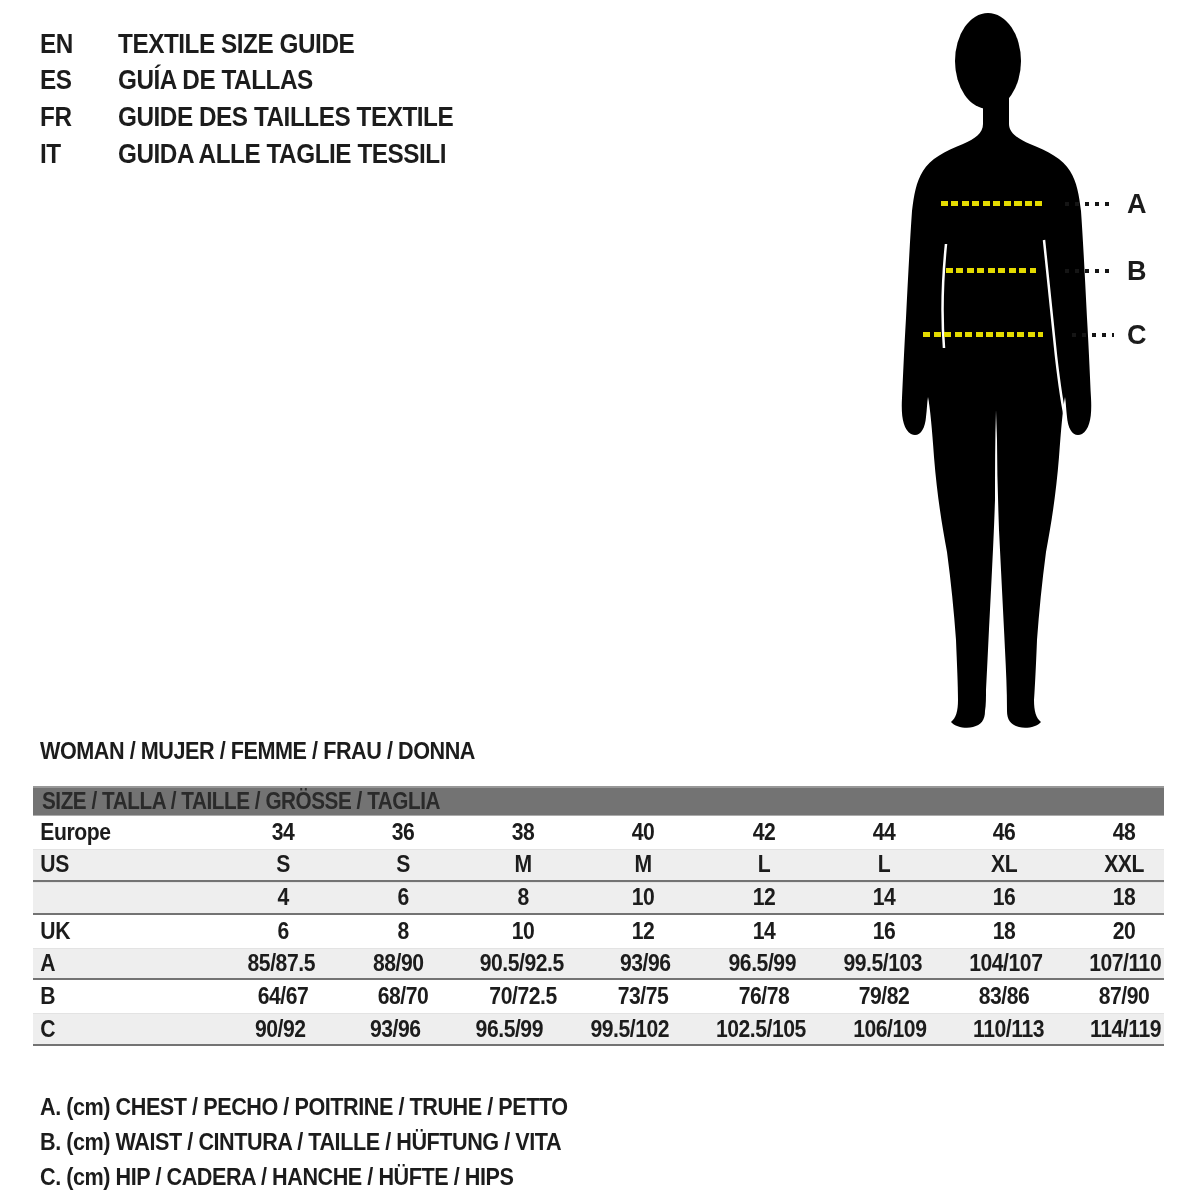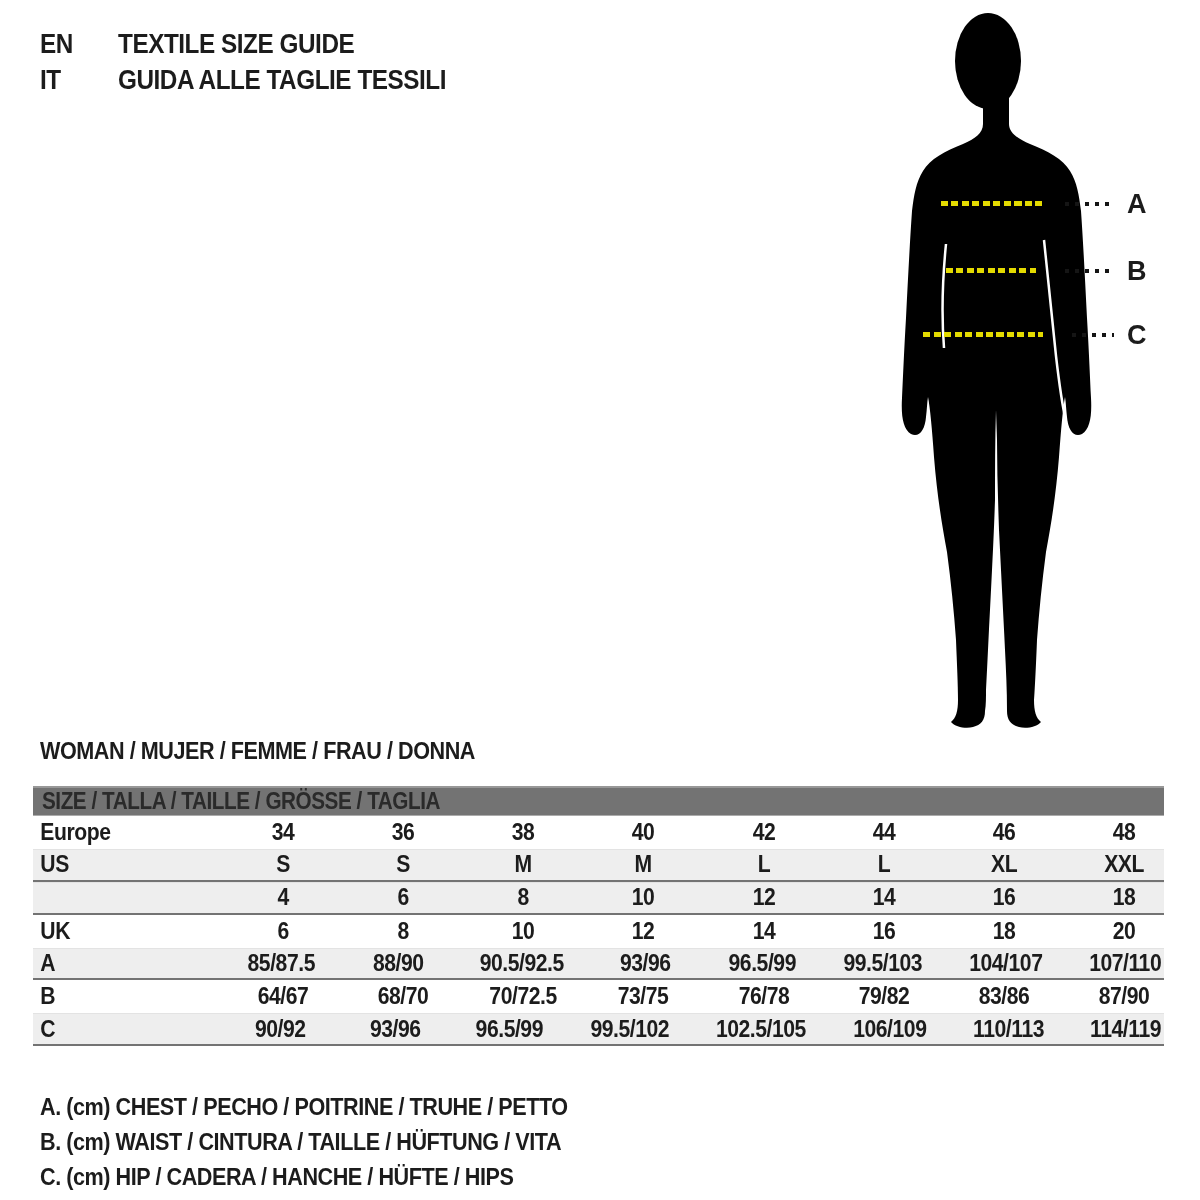--- a/index.html
+++ b/index.html
@@ -41,20 +41,28 @@
 </style>
 </head>
 <body>
 
 <div class="page">
 
   <div class="lang-block">
     <div class="lang-row">
       <span class="lang-code">EN</span>
       <span class="lang-title">TEXTILE SIZE GUIDE</span>
+    </div>
+    <div class="lang-row">
+      <span class="lang-code">ES</span>
+      <span class="lang-title">GUÍA DE TALLAS</span>
+    </div>
+    <div class="lang-row">
+      <span class="lang-code">FR</span>
+      <span class="lang-title">GUIDE DES TAILLES TEXTILE</span>
     </div>
     <div class="lang-row">
       <span class="lang-code">IT</span>
       <span class="lang-title">GUIDA ALLE TAGLIE TESSILI</span>
     </div>
   </div>
 
   <div class="figure">
     <svg viewBox="0 0 206 725" width="206" height="725" xmlns="http://www.w3.org/2000/svg">
       <ellipse cx="95" cy="49" rx="33" ry="48" fill="#000"></ellipse>

